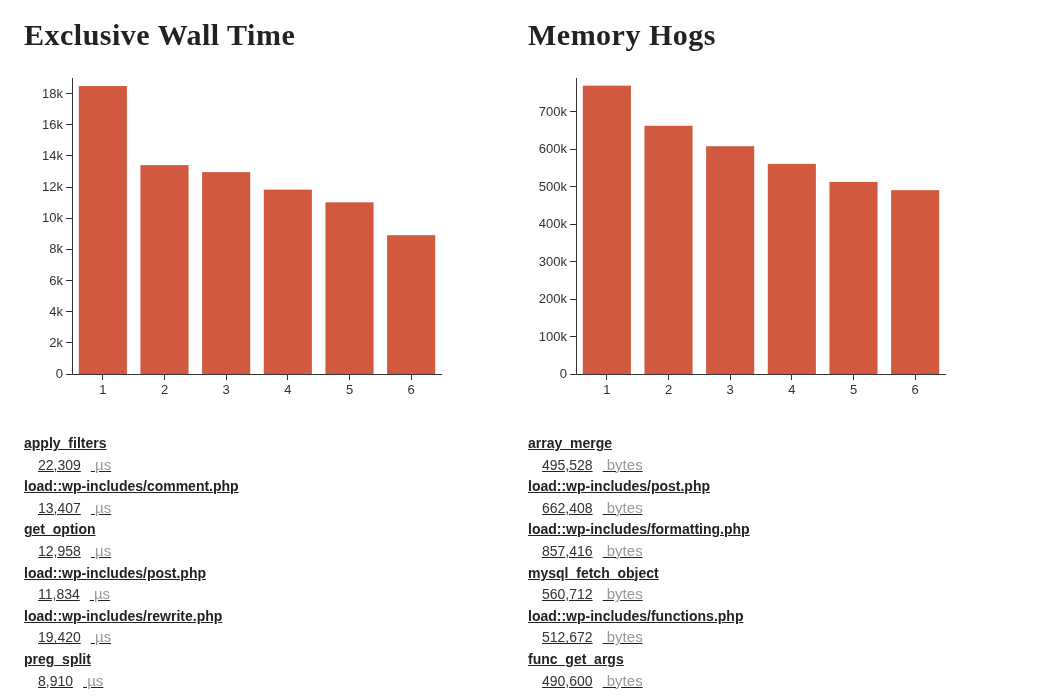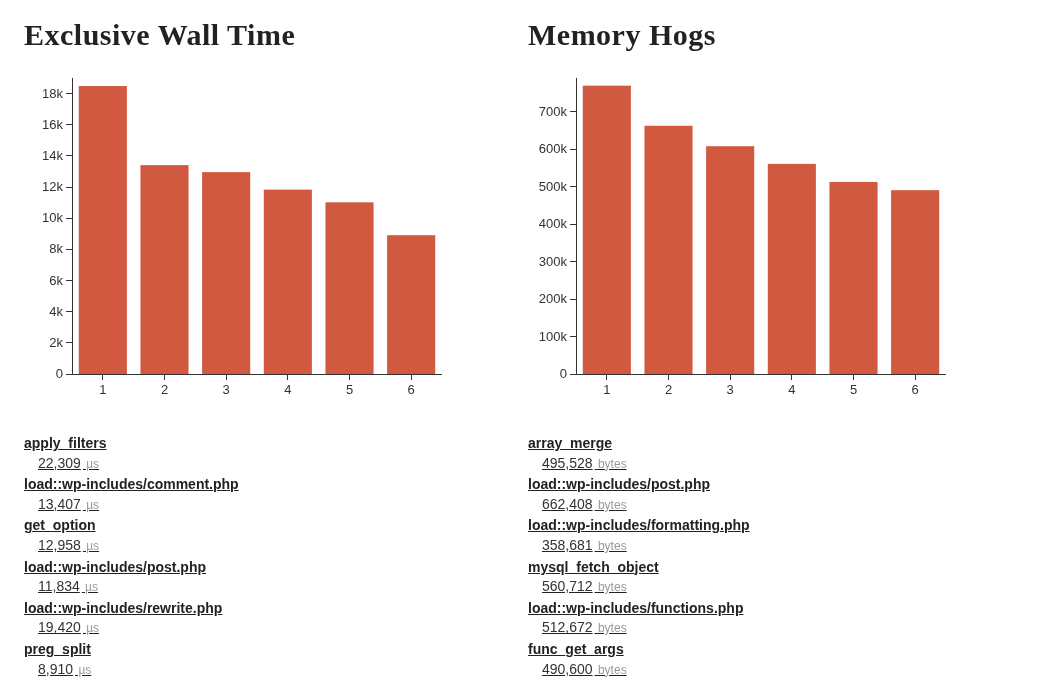--- a/index.html
+++ b/index.html
@@ -47,22 +47,22 @@
   .legend-name {
     font-weight: 700;
     color: #222;
   }
   .legend-val {
     padding-left: 14px;
     color: #333;
   }
   .legend-unit {
     color: #999;
-    margin-left: 2px;
-    font-size: 12px;
+    margin-left: 10px;
+    font-size: 15px;
   }
 </style>
 </head>
 <body>
 
 <div class="panels">
 
   <div class="panel">
     <h2 class="chart-title">Exclusive Wall Time</h2>
     <div class="chart-box">
@@ -183,21 +183,21 @@
         <div class="legend-item">
           <div class="legend-name">array_merge</div>
           <div class="legend-val"><span>495,528</span><span class="legend-unit"> bytes</span></div>
         </div>
         <div class="legend-item">
           <div class="legend-name">load::wp-includes/post.php</div>
           <div class="legend-val"><span>662,408</span><span class="legend-unit"> bytes</span></div>
         </div>
         <div class="legend-item">
           <div class="legend-name">load::wp-includes/formatting.php</div>
-          <div class="legend-val"><span>358,681</span><span class="legend-unit"> bytes</span></div>
+          <div class="legend-val"><span>857,416</span><span class="legend-unit"> bytes</span></div>
         </div>
         <div class="legend-item">
           <div class="legend-name">mysql_fetch_object</div>
           <div class="legend-val"><span>560,712</span><span class="legend-unit"> bytes</span></div>
         </div>
         <div class="legend-item">
           <div class="legend-name">load::wp-includes/functions.php</div>
           <div class="legend-val"><span>512,672</span><span class="legend-unit"> bytes</span></div>
         </div>
         <div class="legend-item">

